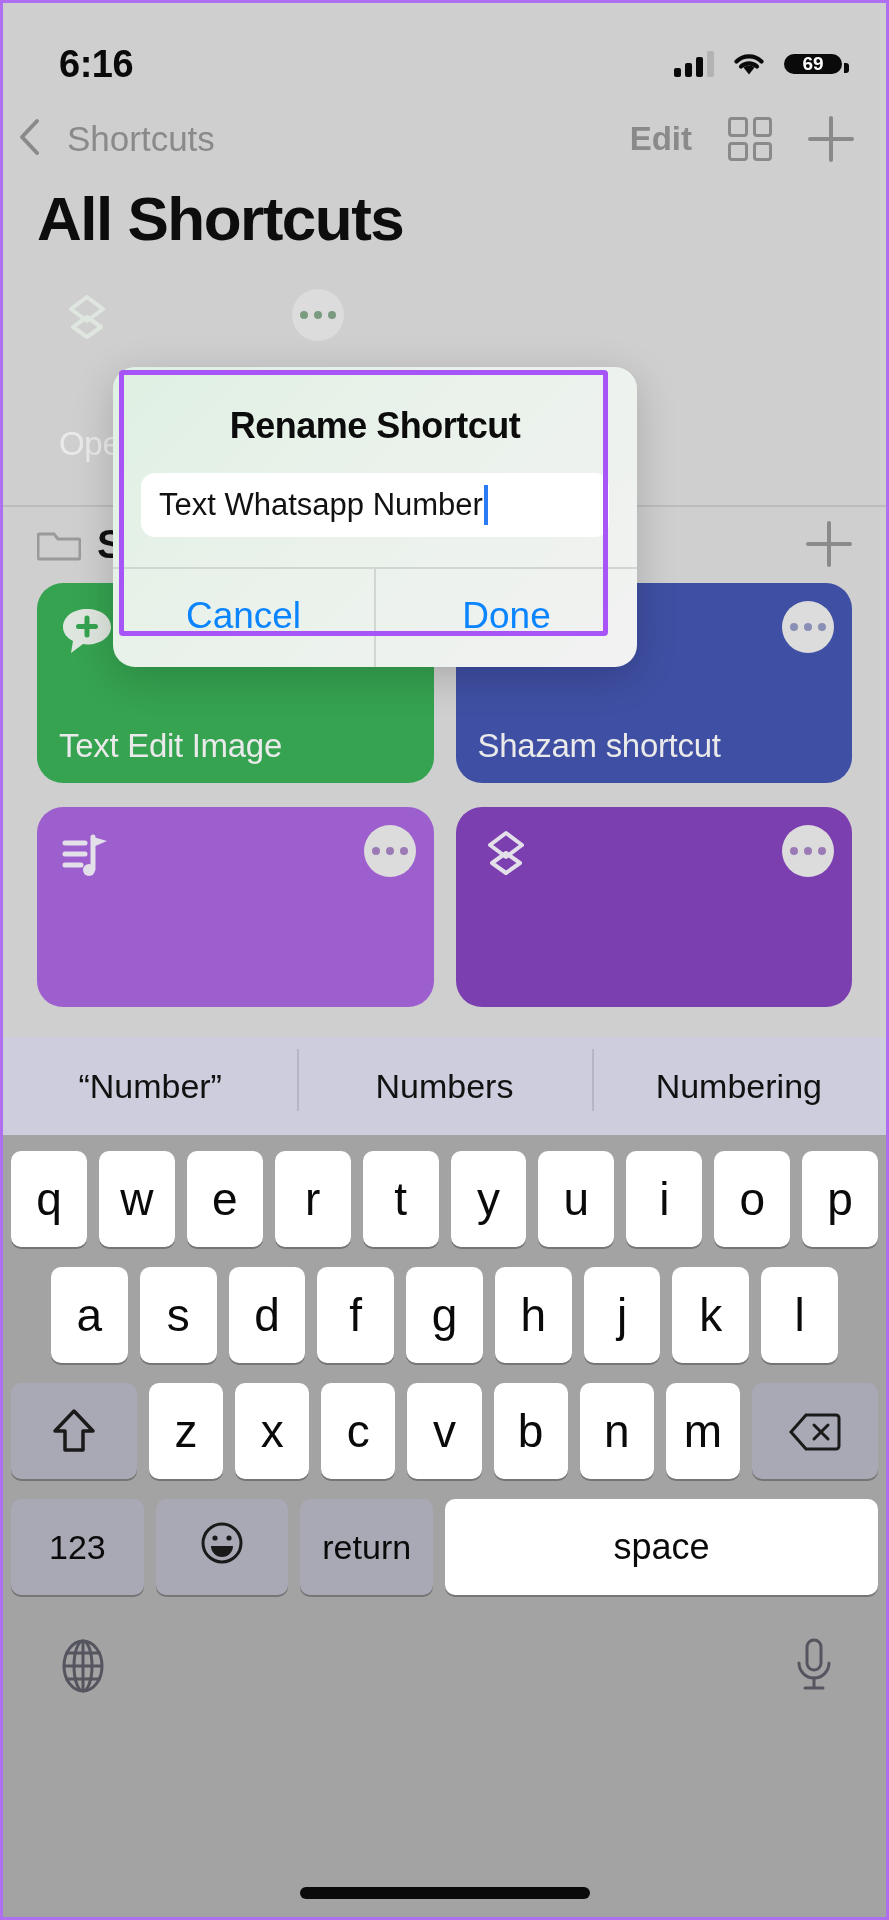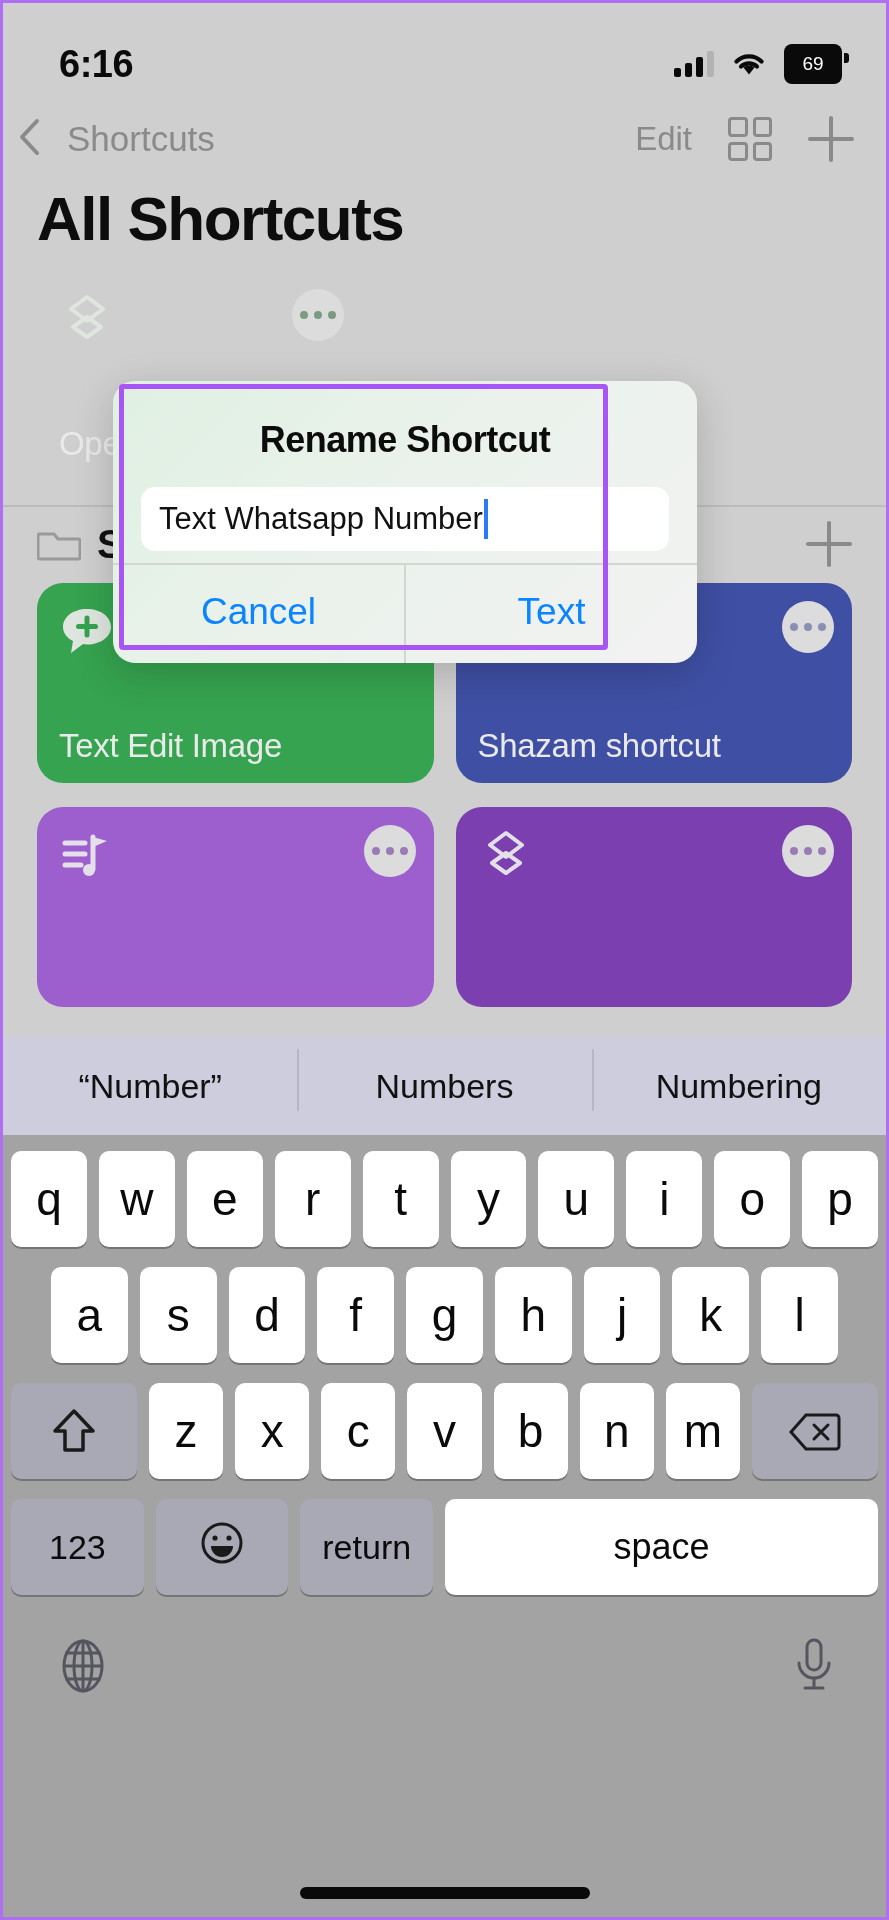--- a/index.html
+++ b/index.html
@@ -24,38 +24,38 @@
     padding:22px 44px 0 56px;
   }
   #clock { font-size:38px; font-weight:700; color:#0a0a0a; letter-spacing:-0.5px; }
   #status-right { display:flex; align-items:center; gap:18px; }
   .bars { display:flex; align-items:flex-end; gap:4px; height:26px; }
   .bars i { display:block; width:7px; background:#0a0a0a; border-radius:2px; }
   .bars i:nth-child(1){height:9px;} .bars i:nth-child(2){height:14px;}
   .bars i:nth-child(3){height:20px;} .bars i:nth-child(4){height:26px;background:#b3b3b3;}
   .wifi { width:34px; height:26px; position:relative; }
   .battery {
-    width:58px; height:40px; background:#0a0a0a; border-radius:8px;
+    width:58px; height:20px; background:#0a0a0a; border-radius:14px;
     display:flex; align-items:center; justify-content:center;
-    color:#fff; font-size:19px; font-weight:400; position:relative;
+    color:#fff; font-size:19px; font-weight:700; position:relative;
   }
   .battery::after{
     content:""; position:absolute; right:-7px; top:9px;
     width:5px; height:10px; background:#0a0a0a; border-radius:0 3px 3px 0;
   }
 
   
   #navbar {
     position:absolute; top:100px; left:0; right:0; height:72px;
     display:flex; align-items:center; padding:0 32px 0 14px;
   }
   #back { display:flex; align-items:center; gap:26px; color:#8a8a8a; cursor:pointer; }
   #back-label { font-size:35px; }
   #nav-right { margin-left:auto; display:flex; align-items:center; gap:36px; }
-  #edit-btn { font-size:33px; color:#8a8a8a; cursor:pointer; }
+  #edit-btn { font-size:33px; color:#8a8a8a; cursor:pointer;font-weight:bold; }
   .grid-icon { width:44px; height:44px; display:grid; grid-template-columns:1fr 1fr;
                grid-template-rows:1fr 1fr; gap:5px; }
   .grid-icon span { border:3px solid #8a8a8a; border-radius:4px; }
   .plus-icon { width:46px; height:46px; position:relative; }
   .plus-icon::before,.plus-icon::after{
     content:""; position:absolute; background:#8a8a8a; border-radius:2px;
   }
   .plus-icon::before{ left:0; right:0; top:21px; height:4px; }
   .plus-icon::after{ top:0; bottom:0; left:21px; width:4px; }
 
@@ -90,33 +90,33 @@
     display:flex; align-items:center; gap:16px; padding:14px 34px 16px 34px;
     position:relative;
   }
   .section-head .folder { width:44px; height:36px; position:relative; }
   .section-title { font-size:40px; font-weight:800; color:#111; letter-spacing:-0.8px; }
   .section-head .plus-icon { margin-left:auto; }
   .divider { height:2px; background:#bcbcbc; margin:0 0 0 0; }
 
   
   #dialog-wrap {
-    position:absolute; left:110px; top:378px; width:584px;
+    position:absolute; left:110px; top:364px; width:524px;
   }
   #dialog {
     background:linear-gradient(135deg,#dff0e2 0%,#e9f2ea 40%,#f2f2f2 100%);
     border-radius:22px; overflow:hidden;
     box-shadow:0 10px 40px rgba(0,0,0,.18);
   }
   #dialog-title {
     text-align:center; font-size:36px; font-weight:700; color:#0c0c0c;
     padding:38px 0 26px 0; letter-spacing:-0.5px;
   }
   #rename-field {
-    margin:0 28px 12px 28px; background:#fff; border-radius:14px;
+    margin:0 28px 30px 28px; background:#fff; border-radius:14px;
     height:64px; display:flex; align-items:center; padding:0 18px;
   }
   #rename-value { font-size:31px; color:#111; }
   #caret { width:4px; height:40px; background:#2b7bf6; margin-left:1px; }
   #dialog-actions { display:flex; border-top:2px solid #d2d6d2; }
   .dlg-btn {
     flex:1; text-align:center; padding:26px 0 30px 0;
     font-size:37px; color:#0a84ff; cursor:pointer;
   }
   .dlg-btn + .dlg-btn { border-left:2px solid #d2d6d2; }
@@ -331,21 +331,21 @@
 
   <div id="dialog-wrap">
     <div id="dialog">
       <div id="dialog-title">Rename Shortcut</div>
       <div id="rename-field">
         <span id="rename-value">Text Whatsapp Number</span>
         <span id="caret"></span>
       </div>
       <div id="dialog-actions">
         <div class="dlg-btn">Cancel</div>
-        <div class="dlg-btn">Text</div>
+        <div class="dlg-btn">Done</div>
       </div>
     </div>
     <div id="dialog-highlight"></div>
   </div>
 
   <div id="keyboard">
 
     <div id="predictive">
       <div class="pred">“Number”</div>
       <div class="pred">Numbers</div>

